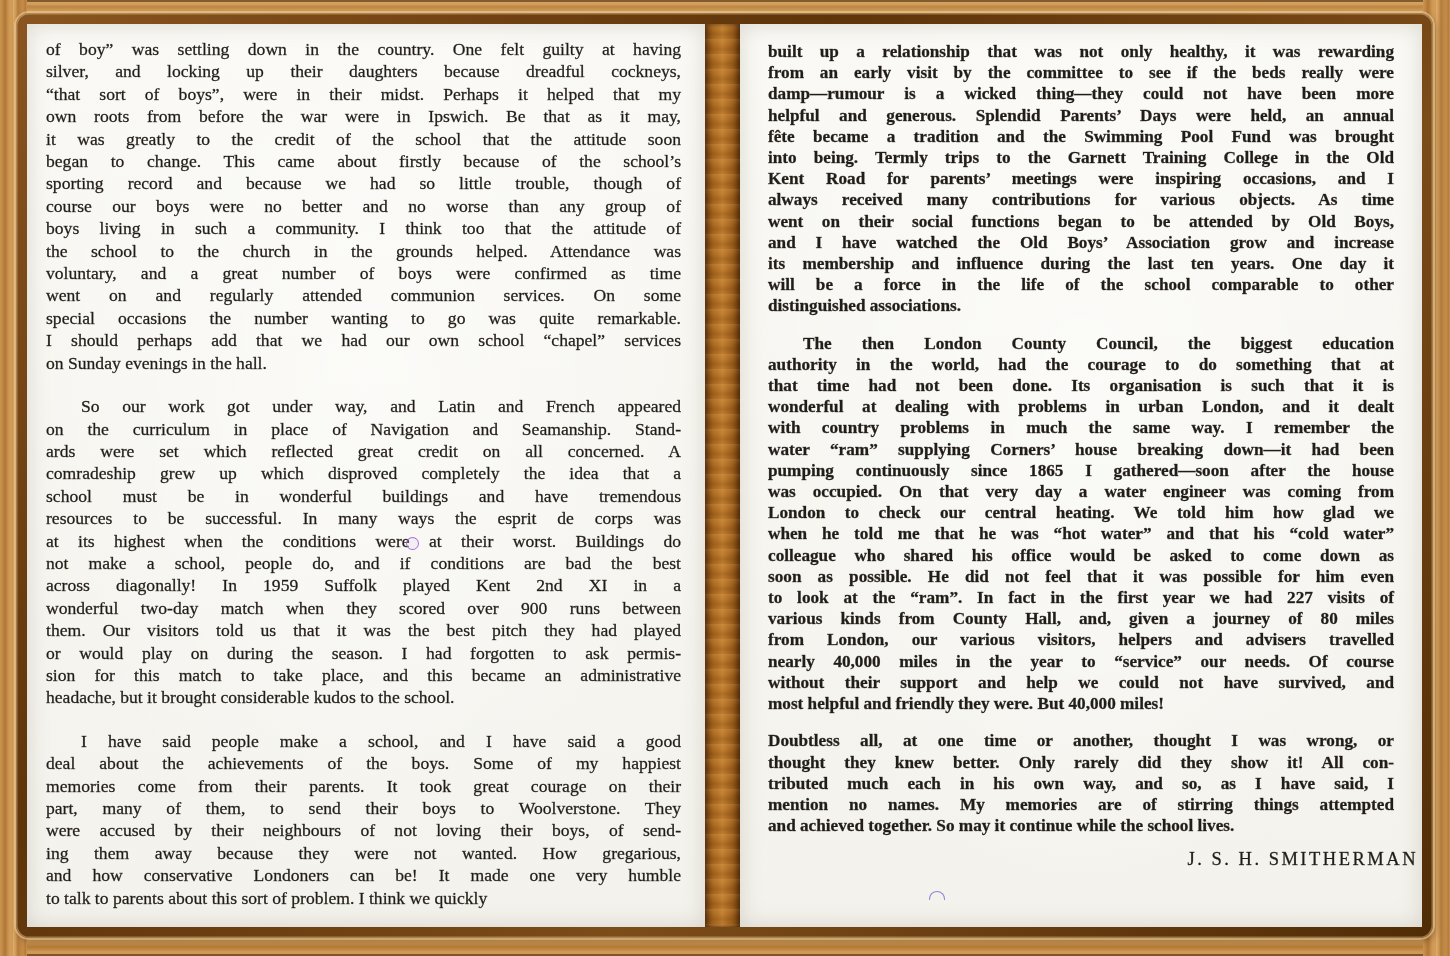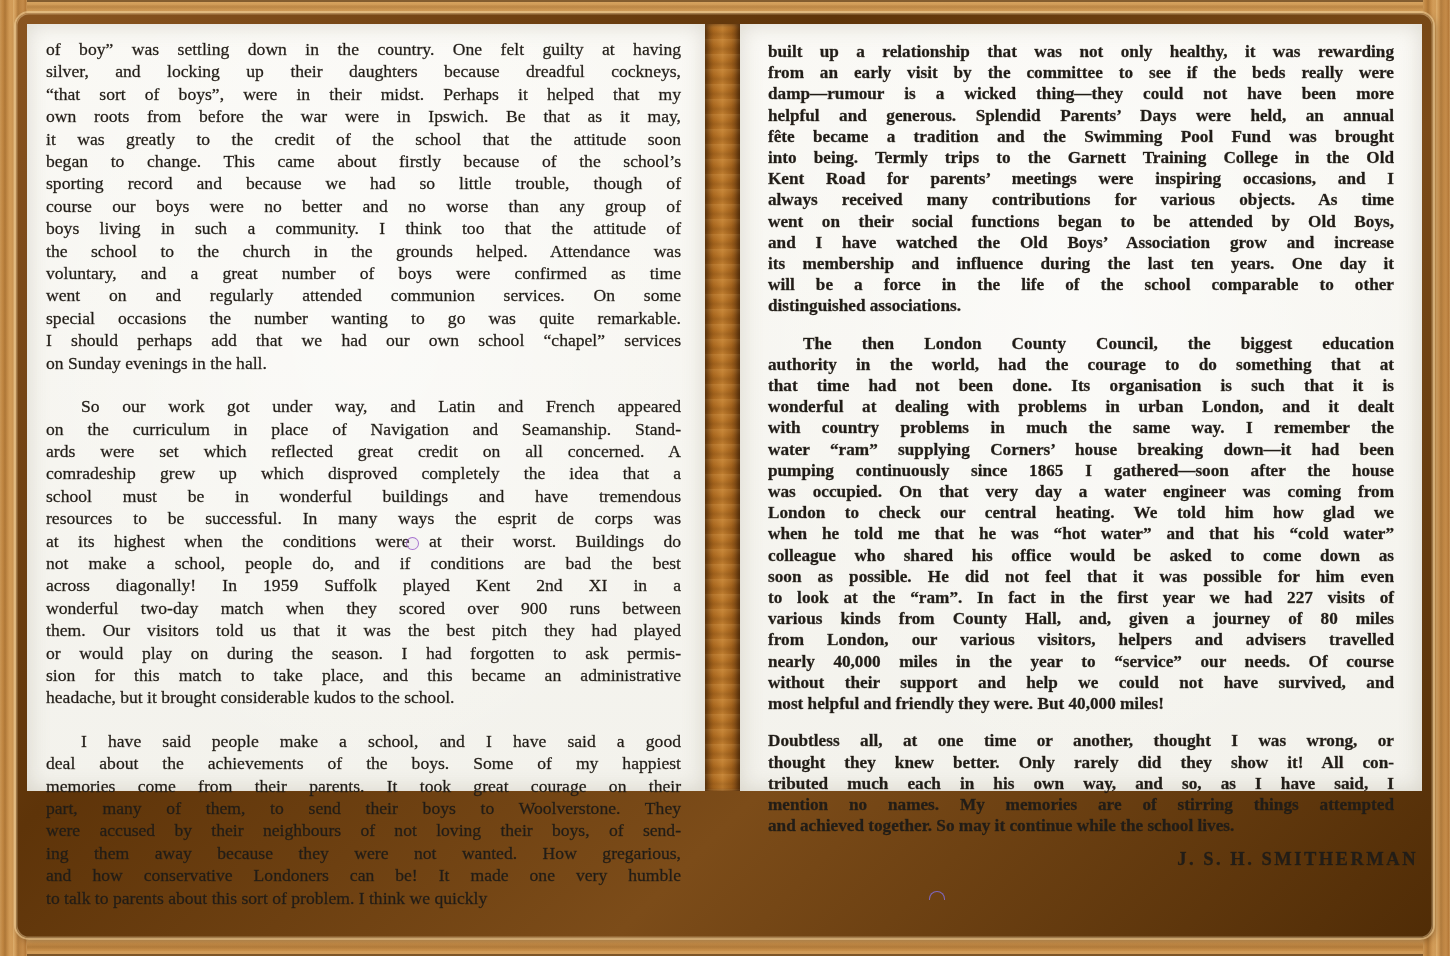--- a/index.html
+++ b/index.html
@@ -29,21 +29,21 @@
   .wood-side.right { right:0; }
   .frame-band {
     position:absolute; left:16px; top:13px; right:17px; bottom:18px;
     border-radius:13px;
     background:linear-gradient(135deg,#8a5520 0%,#5e3409 35%,#7c4c19 65%,#502c06 100%);
     box-shadow: 0 0 0 2px rgba(244,214,160,0.55),
                 inset 0 0 0 1.5px rgba(255,226,176,0.38),
                 2px 3px 7px rgba(40,20,0,0.35);
   }
   .pages {
-    position:absolute; left:27px; top:24px; width:1395px; height:767px;
+    position:absolute; left:27px; top:24px; width:1395px; height:903px;
     display:flex;
   }
   .page {
     background:
       radial-gradient(ellipse at 50% 40%, rgba(255,255,255,0.5), rgba(0,0,0,0) 70%),
       linear-gradient(180deg,#faf9f5 0%, #f3f2ec 100%);
     box-shadow: inset 0 0 22px rgba(150,140,115,0.30);
     color:#211d18;
     -webkit-text-stroke:0.35px rgba(35,28,20,0.75);
   }
@@ -62,21 +62,21 @@
   .text-block-left  { padding:14px 24px 0 19px; }
   .text-block-right { padding:17px 28px 0 28px;font-weight:bold; }
   .para { margin:0; }
   .para + .para { margin-top:21px; }
   .page-right .para + .para { margin-top:16px; }
   .para.indent .line:first-child { text-indent:35px; }
   .line { text-align:justify; text-align-last:justify; }
   .line.last { text-align-last:left; }
   .signature {
     margin-top:13px; text-align:right; padding-right:4px;
-    font-weight:bold; font-size:18.5px; letter-spacing:2.5px;
+    font-weight:normal; font-size:18.5px; letter-spacing:2.5px;
   }
   .artifact-circle {
     position:absolute; left:406px; top:537px; width:11px; height:11px;
     border:1.6px solid rgba(153,92,201,0.85); border-radius:50%;
     background:rgba(200,170,230,0.12);
   }
   .artifact-arc {
     position:absolute; left:929px; top:891px; width:14px; height:8px;
     border:1.6px solid rgba(130,110,220,0.85); border-bottom:none;
     border-radius:10px 10px 0 0;

